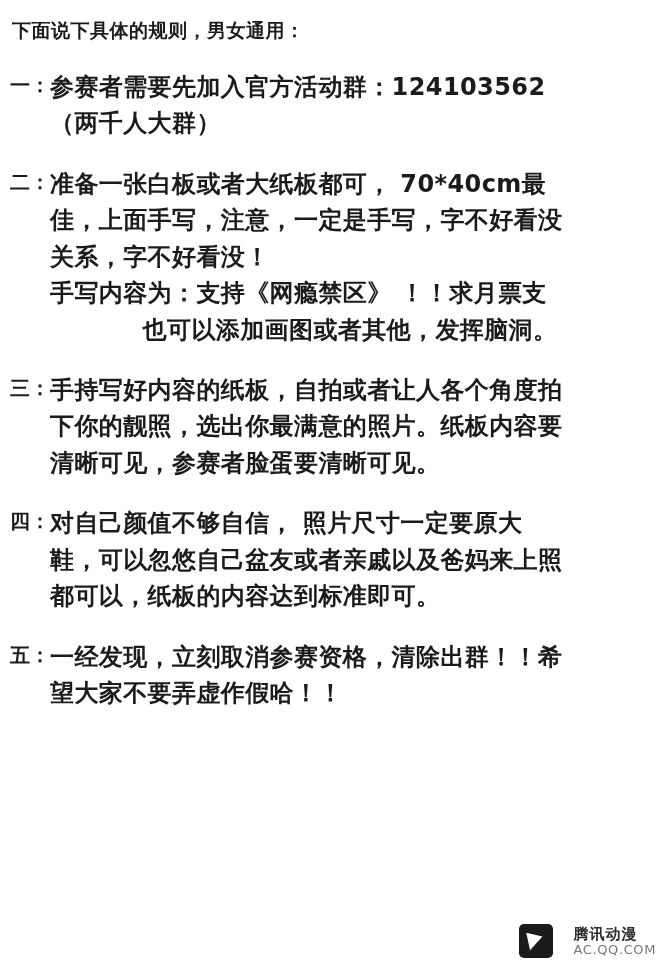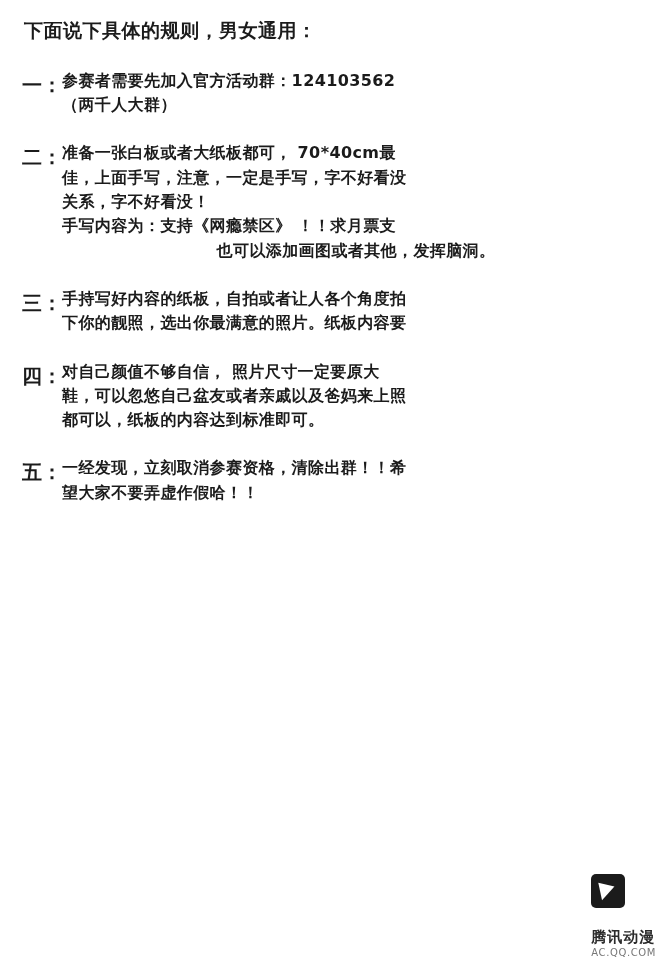--- a/index.html
+++ b/index.html
@@ -12,21 +12,21 @@
     background: #ffffff;
     font-family: "DejaVu Sans", "Liberation Sans", sans-serif;
     color: #1b1b1b;
     overflow: hidden;
     position: relative;
   }
   .page {
     box-sizing: border-box;
     width: 672px;
     height: 968px;
-    padding: 14px 22px 0 22px;
+    padding: 14px 22px 0 10px;
     position: relative;
   }
   .intro {
     font-size: 19px;
     font-weight: bold;
     letter-spacing: 0.5px;
     margin: 4px 0 26px 2px;
     line-height: 1.3;
   }
   .rule {
@@ -37,39 +37,38 @@
   .rule-label {
     font-size: 20px;
     font-weight: bold;
     flex: 0 0 auto;
     line-height: 1.5;
     white-space: nowrap;
     padding-top: 1px;
   }
   .rule-body {
     flex: 1 1 auto;
-    font-size: 16px;
+    font-size: 24px;
     font-weight: bold;
     line-height: 1.52;
     letter-spacing: 0.4px;
   }
   .rule-body .line {
     display: block;
   }
   .line.center {
     text-align: center;
   }
   .watermark {
     position: absolute;
     right: 16px;
     bottom: 10px;
     display: flex;
-    align-items: flex-start;
+    align-items: flex-end;
     gap: 21px;
-    flex-direction: column;
   }
   .wm-logo {
     width: 34px;
     height: 34px;
     background: #1b1b1b;
     border-radius: 5px;
     position: relative;
     flex: 0 0 auto;
   }
   .wm-logo::after {
@@ -89,21 +88,21 @@
     flex-direction: column;
     line-height: 1.15;
   }
   .wm-title {
     font-size: 15px;
     font-weight: bold;
     color: #2b2b2b;
     letter-spacing: 1px;
   }
   .wm-url {
-    font-size: 10px;
+    font-size: 13px;
     color: #777777;
     letter-spacing: 0.6px;
   }
 </style>
 </head>
 <body>
 
 <div class="page">
 
   <div class="intro">下面说下具体的规则，男女通用：</div>
@@ -125,20 +124,21 @@
       <span class="line">手写内容为：支持《网瘾禁区》 ！！求月票支</span>
       <span class="line center">也可以添加画图或者其他，发挥脑洞。</span>
     </div>
   </div>
 
   <div class="rule rule3">
     <div class="rule-label">三：</div>
     <div class="rule-body">
       <span class="line">手持写好内容的纸板，自拍或者让人各个角度拍</span>
       <span class="line">下你的靓照，选出你最满意的照片。纸板内容要</span>
+      <span class="line">清晰可见，参赛者脸蛋要清晰可见。</span>
     </div>
   </div>
 
   <div class="rule rule4">
     <div class="rule-label">四：</div>
     <div class="rule-body">
       <span class="line">对自己颜值不够自信， 照片尺寸一定要原大</span>
       <span class="line">鞋，可以忽悠自己盆友或者亲戚以及爸妈来上照</span>
       <span class="line">都可以，纸板的内容达到标准即可。</span>
     </div>

